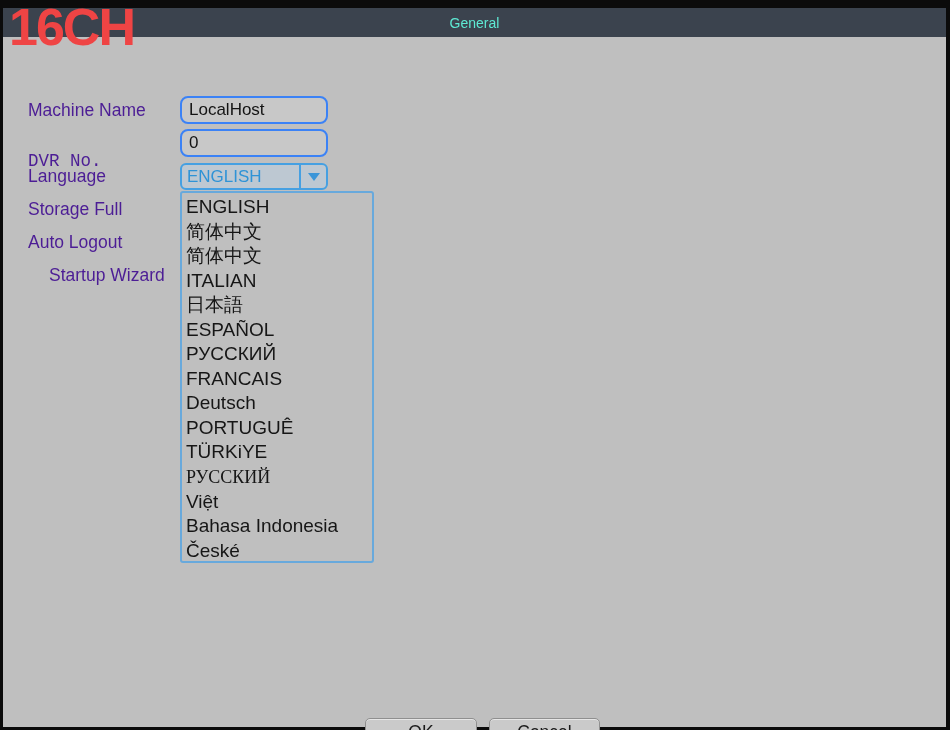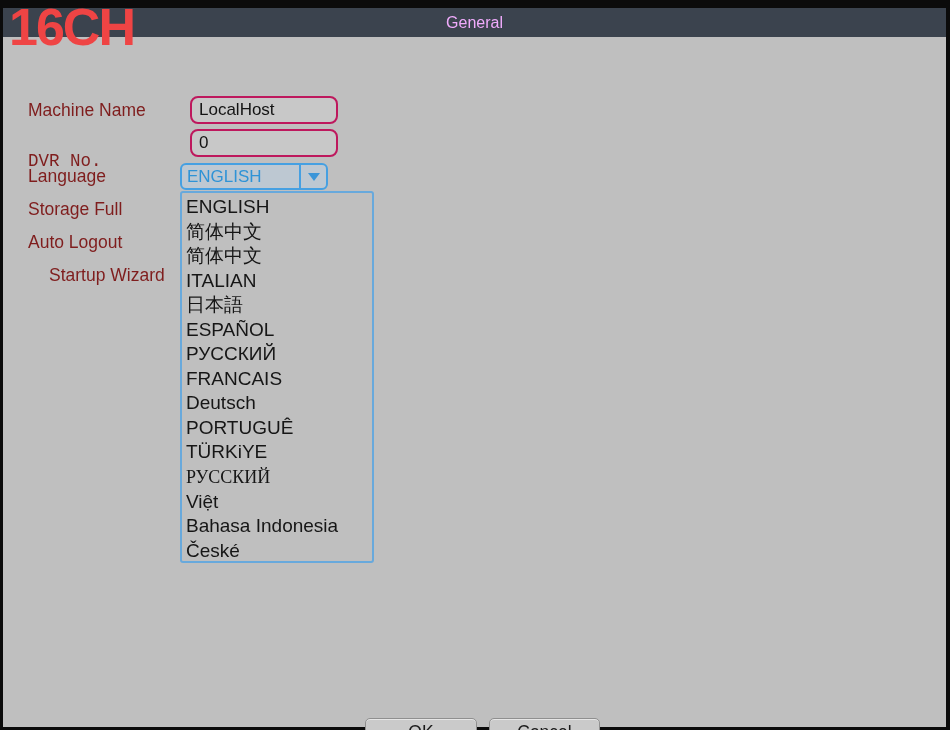--- a/index.html
+++ b/index.html
@@ -17,25 +17,25 @@
     height: 730px;
     background: #0b0b0b;
   }
   .titlebar {
     position: absolute;
     left: 3px;
     top: 8px;
     width: 943px;
     height: 29px;
     background: #3b434e;
-    color: #f0abfc;
+    color: #5eead4;
     display: flex;
     align-items: center;
     justify-content: center;
-    font-size: 16px;
+    font-size: 14px;
   }
   .content {
     position: absolute;
     left: 3px;
     top: 37px;
     width: 943px;
     height: 690px;
     background: #bfbfbf;
   }
   .watermark {
@@ -48,30 +48,30 @@
     line-height: 1.0;
     color: #ef4444;
     z-index: 50;
   }
   .label {
     position: absolute;
     left: 25px;
     height: 22px;
     line-height: 22px;
     font-size: 17.5px;
-    color: #7f1d1d;
+    color: #4c1d95;
   }
   .textbox {
     position: absolute;
-    left: 187px;
+    left: 177px;
     width: 148px;
     height: 28px;
     box-sizing: border-box;
     background: #c8c8c8;
-    border: 2px solid #be185d;
+    border: 2px solid #3b82f6;
     border-radius: 8px;
     font-family: "Liberation Sans", sans-serif;
     font-size: 17px;
     color: #141414;
     padding: 0 0 0 7px;
     outline: none;
   }
   .combo {
     position: absolute;
     left: 177px;

